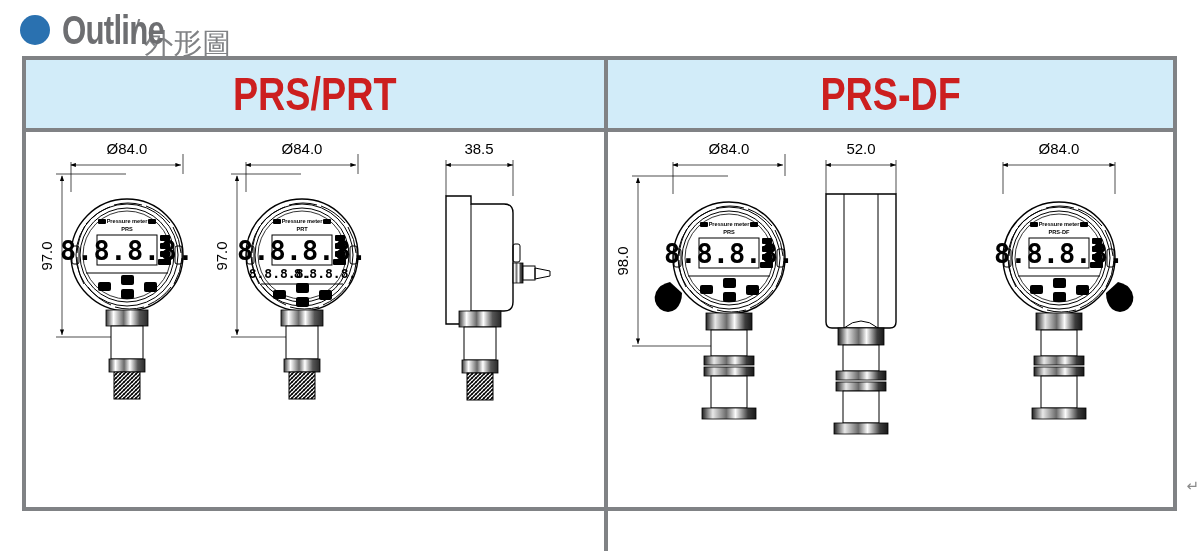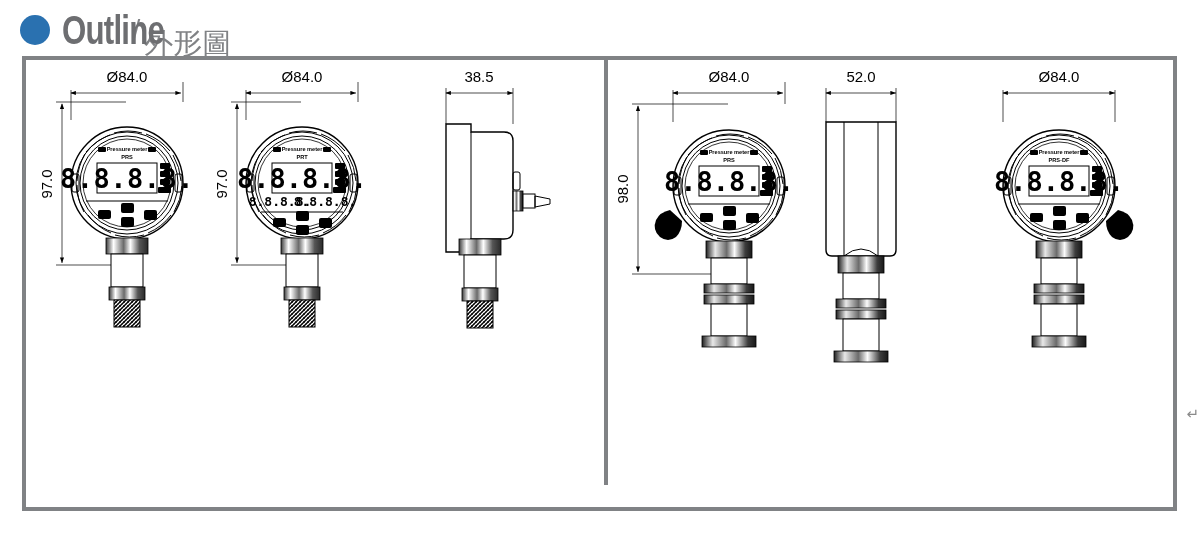--- a/index.html
+++ b/index.html
@@ -43,20 +43,28 @@
 
 <div class="title-row">
   <div class="bullet"></div>
   <div class="title-main">Outline</div>
   <div class="title-sep">/</div>
   <div class="title-cjk">外形圖</div>
 </div>
 
 <div class="frame">
 
+  <div class="hdr">
+    <div class="hdr-cell left">
+      <div class="hdr-text">PRS/PRT</div>
+    </div>
+    <div class="hdr-cell">
+      <div class="hdr-text">PRS-DF</div>
+    </div>
+  </div>
 
   <div class="body-row">
 
     <div class="body-cell left">
       <svg width="574" height="379" viewBox="0 0 574 379">
         <defs>
           <marker id="ar" markerWidth="9" markerHeight="9" refX="8" refY="3" orient="auto">
             <path d="M0,0 L8,3 L0,6 z" fill="#000"></path>
           </marker>
           <marker id="al" markerWidth="9" markerHeight="9" refX="1" refY="3" orient="auto">

